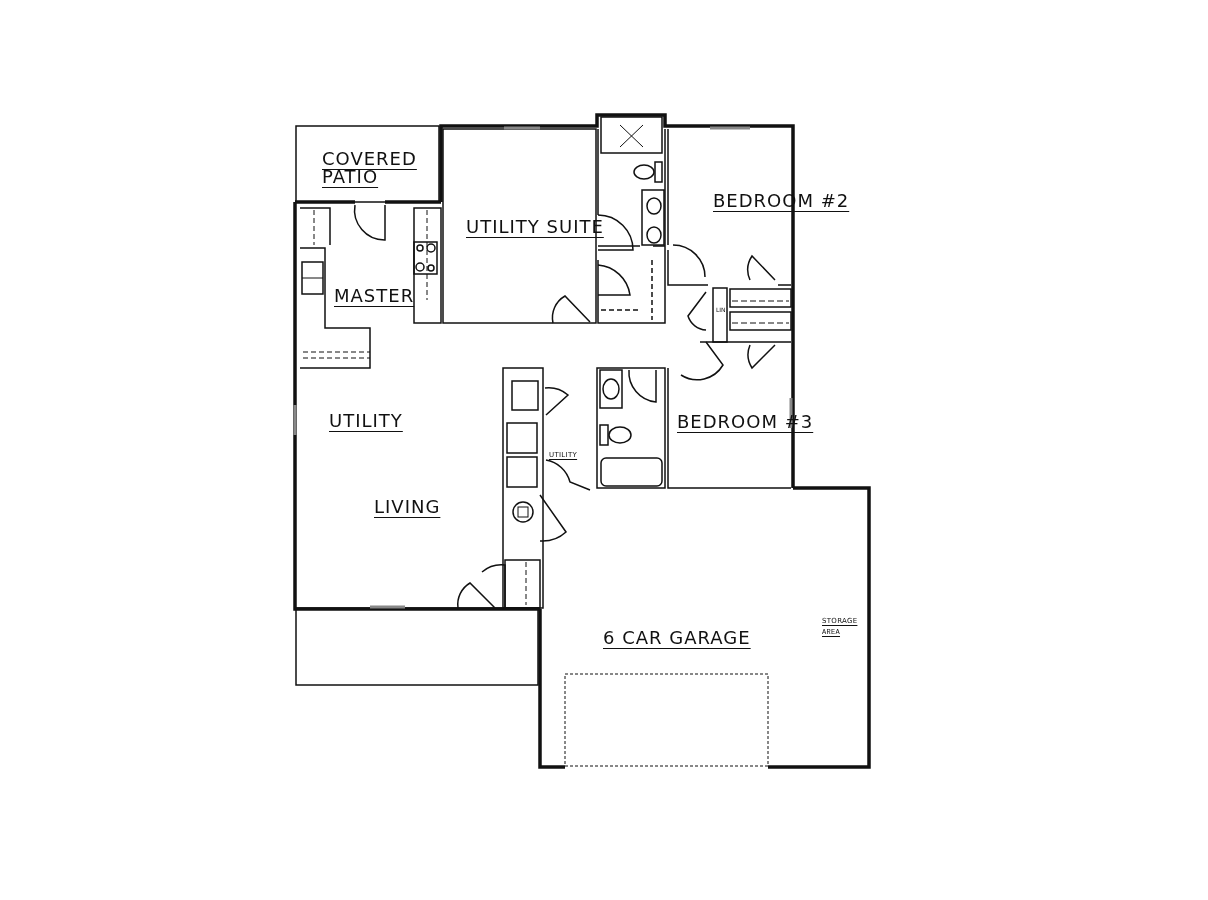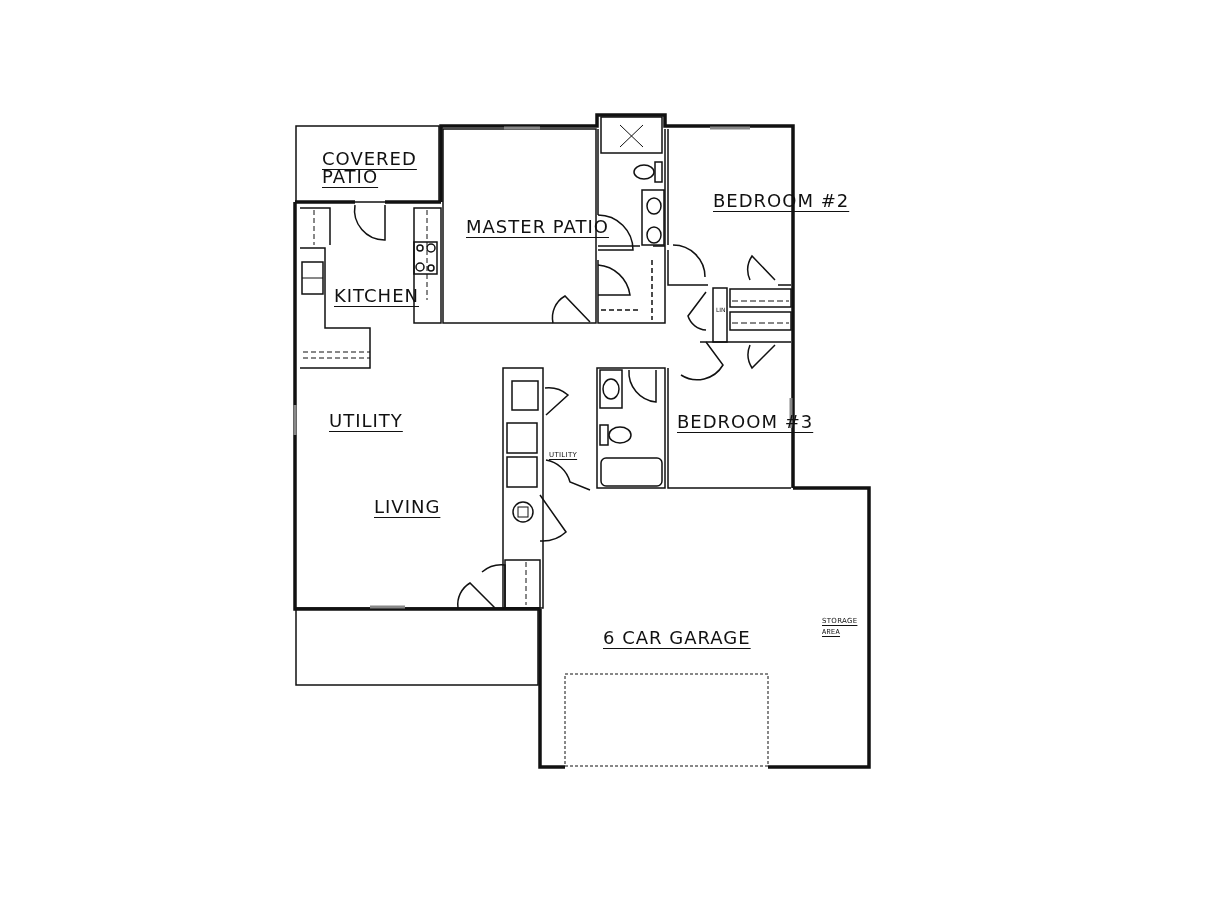--- a/index.html
+++ b/index.html
@@ -92,23 +92,23 @@
       <circle cx="431" cy="268" r="3"></circle>
 
     <rect x="565" y="674" width="203" height="92" stroke-dasharray="3 2" stroke-width="1"></rect>
 
     <path d="M504 128 L540 128 M710 128 L750 128 M370 607 L405 607 M295 405 L295 435 M791 398 L791 428" stroke-width="3" stroke="#888"></path>
   </g>
 </svg>
 
 <div class="lbl big" style="left:322px;top:150px;">COVERED</div>
 <div class="lbl big" style="left:322px;top:168px;">PATIO</div>
-<div class="lbl big" style="left:466px;top:218px;">MASTER PATIO</div>
+<div class="lbl big" style="left:466px;top:218px;">UTILITY SUITE</div>
 <div class="lbl big" style="left:679px;top:192px;margin-left:34px;">BEDROOM #2</div>
-<div class="lbl big" style="left:334px;top:287px;">KITCHEN</div>
+<div class="lbl big" style="left:334px;top:287px;">MASTER</div>
 <div class="lbl big" style="left:329px;top:412px;">UTILITY</div>
 <div class="lbl big" style="left:374px;top:498px;">LIVING</div>
 <div class="lbl big" style="left:677px;top:413px;">BEDROOM #3</div>
 <div class="lbl small" style="left:539px;top:452px;">UTILITY</div>
 <div class="lbl tiny" style="left:716px;top:307px;">LIN</div>
 <div class="lbl big" style="left:603px;top:629px;">6 CAR GARAGE</div>
 <div class="lbl small" style="left:812px;top:618px;">STORAGE</div>
 <div class="lbl small" style="left:812px;top:629px;font-family:Liberation Mono, monospace;">AREA</div>
 
 </body></html>

